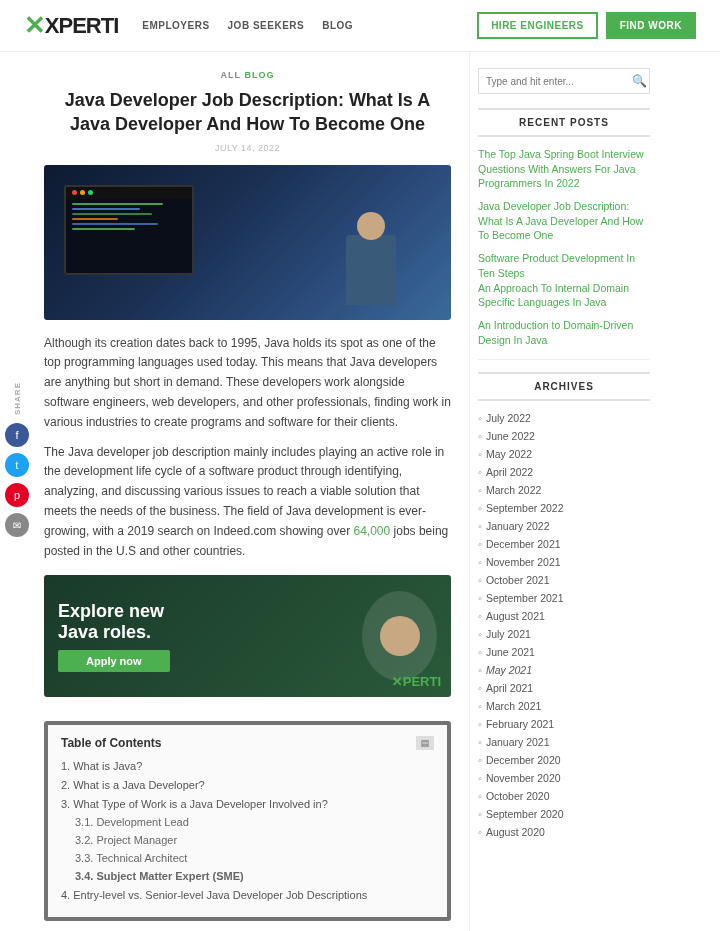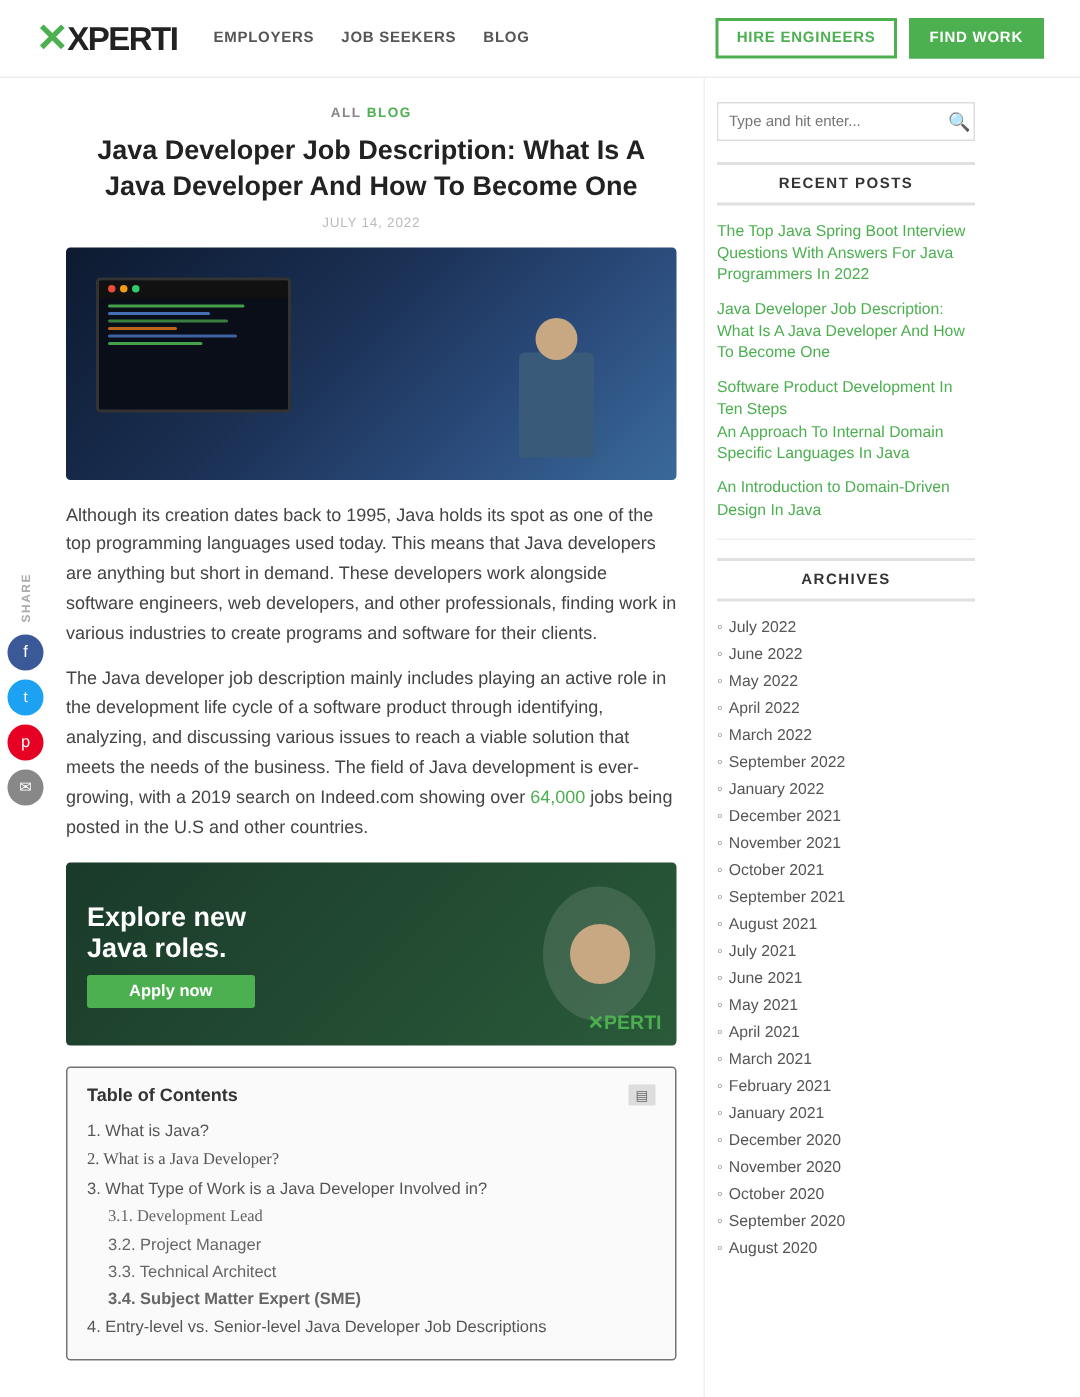--- a/index.html
+++ b/index.html
@@ -78,32 +78,32 @@
       <div>
         <div style="color:#fff;font-size:18px;font-weight:700;line-height:1.2;">Explore new<br>Java roles.</div>
         <button style="background:#4caf50;color:#fff;border:none;padding:5px 28px;font-size:11px;font-weight:700;cursor:pointer;border-radius:2px;margin-top:6px;">Apply now</button>
       </div>
       <div style="width:75px;height:90px;background:rgba(255,255,255,0.12);border-radius:50%;display:flex;align-items:center;justify-content:center;color:#fff;font-size:28px;overflow:hidden;">
         <div style="width:40px;height:40px;border-radius:50%;background:#c8a882;"></div>
       </div>
       <div style="position:absolute;bottom:8px;right:10px;color:#4caf50;font-size:13px;font-weight:900;">✕PERTI</div>
     </div>
 
-    <div style="border:1px solid #737373;border-radius:3px;padding:11px 13px;margin:14px 0;background:#fafafa;">
+    <div style="border:4px solid #737373;border-radius:3px;padding:11px 13px;margin:24px 0;background:#fafafa;">
       <div style="display:flex;align-items:center;justify-content:space-between;margin-bottom:8px;">
         <span style="font-size:12px;font-weight:700;color:#333;">Table of Contents</span>
         <button style="width:18px;height:14px;background:#ddd;border:none;cursor:pointer;font-size:9px;color:#666;">▤</button>
       </div>
       <ol style="list-style:none;padding:0;">
         <li style="margin-bottom:4px;"><a href="#" style="font-size:11px;color:#555;text-decoration:none;">1. What is Java?</a></li>
-        <li style="margin-bottom:4px;font-family:Liberation Serif, serif;"><a href="#" style="font-size:11px;color:#555;text-decoration:none;">2. What is a Java Developer?</a></li>
+        <li style="margin-bottom:4px;"><a href="#" style="font-size:11px;color:#555;text-decoration:none;">2. What is a Java Developer?</a></li>
         <li style="margin-bottom:4px;">
           <a href="#" style="font-size:11px;color:#555;text-decoration:none;">3. What Type of Work is a Java Developer Involved in?</a>
           <ol style="list-style:none;padding-left:14px;margin-top:3px;">
-            <li style="margin-bottom:3px;font-family:Liberation Serif, serif;"><a href="#" style="font-size:11px;color:#666;text-decoration:none;">3.1. Development Lead</a></li>
+            <li style="margin-bottom:3px;"><a href="#" style="font-size:11px;color:#666;text-decoration:none;">3.1. Development Lead</a></li>
             <li style="margin-bottom:3px;"><a href="#" style="font-size:11px;color:#666;text-decoration:none;">3.2. Project Manager</a></li>
             <li style="margin-bottom:3px;"><a href="#" style="font-size:11px;color:#666;text-decoration:none;">3.3. Technical Architect</a></li>
             <li style="margin-bottom:3px;font-weight:bold;"><a href="#" style="font-size:11px;color:#666;text-decoration:none;">3.4. Subject Matter Expert (SME)</a></li>
           </ol>
         </li>
         <li style="margin-bottom:4px;"><a href="#" style="font-size:11px;color:#555;text-decoration:none;">4. Entry-level vs. Senior-level Java Developer Job Descriptions</a></li>
       </ol>
     </div>
 
   </main>
@@ -179,21 +179,21 @@
         <div style="font-size: 10.5px; color: rgb(85, 85, 85); padding: 3px 0px; display: flex; align-items: center; gap: 4px;">
           <span style="color:#888;font-size:11px;">◦</span>
           <a href="#" style="color:#555;text-decoration:none;">July 2021</a>
         </div>
         <div style="font-size: 10.5px; color: rgb(85, 85, 85); padding: 3px 0px; display: flex; align-items: center; gap: 4px;">
           <span style="color:#888;font-size:11px;">◦</span>
           <a href="#" style="color:#555;text-decoration:none;">June 2021</a>
         </div>
         <div style="font-size: 10.5px; color: rgb(85, 85, 85); padding: 3px 0px; display: flex; align-items: center; gap: 4px;">
           <span style="color:#888;font-size:11px;">◦</span>
-          <a href="#" style="color:#555;text-decoration:none;">May 2021</a>
+          <a href="#" style="color:#555;text-decoration:none;font-style:italic;">May 2021</a>
         </div>
         <div style="font-size: 10.5px; color: rgb(85, 85, 85); padding: 3px 0px; display: flex; align-items: center; gap: 4px;">
           <span style="color:#888;font-size:11px;">◦</span>
           <a href="#" style="color:#555;text-decoration:none;">April 2021</a>
         </div>
         <div style="font-size: 10.5px; color: rgb(85, 85, 85); padding: 3px 0px; display: flex; align-items: center; gap: 4px;">
           <span style="color:#888;font-size:11px;">◦</span>
           <a href="#" style="color:#555;text-decoration:none;">March 2021</a>
         </div>
         <div style="font-size: 10.5px; color: rgb(85, 85, 85); padding: 3px 0px; display: flex; align-items: center; gap: 4px;">

